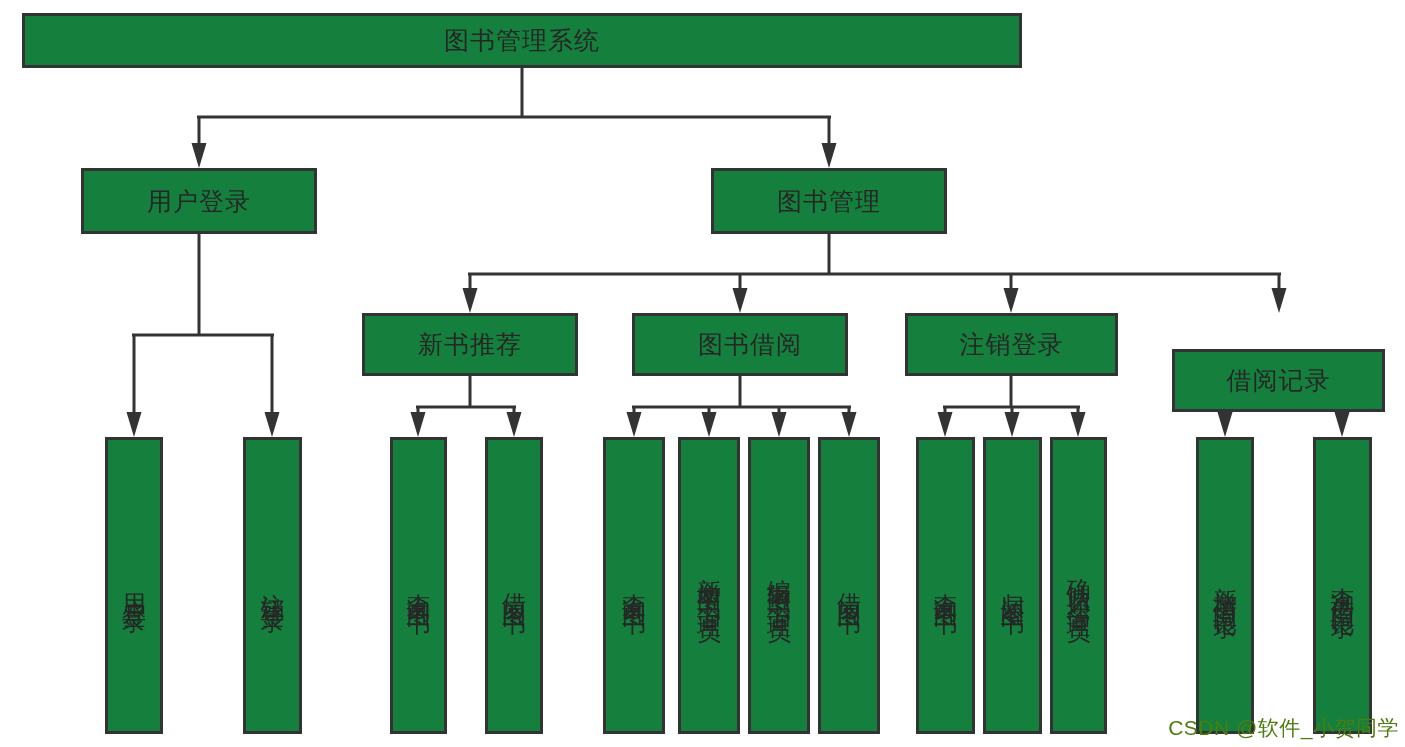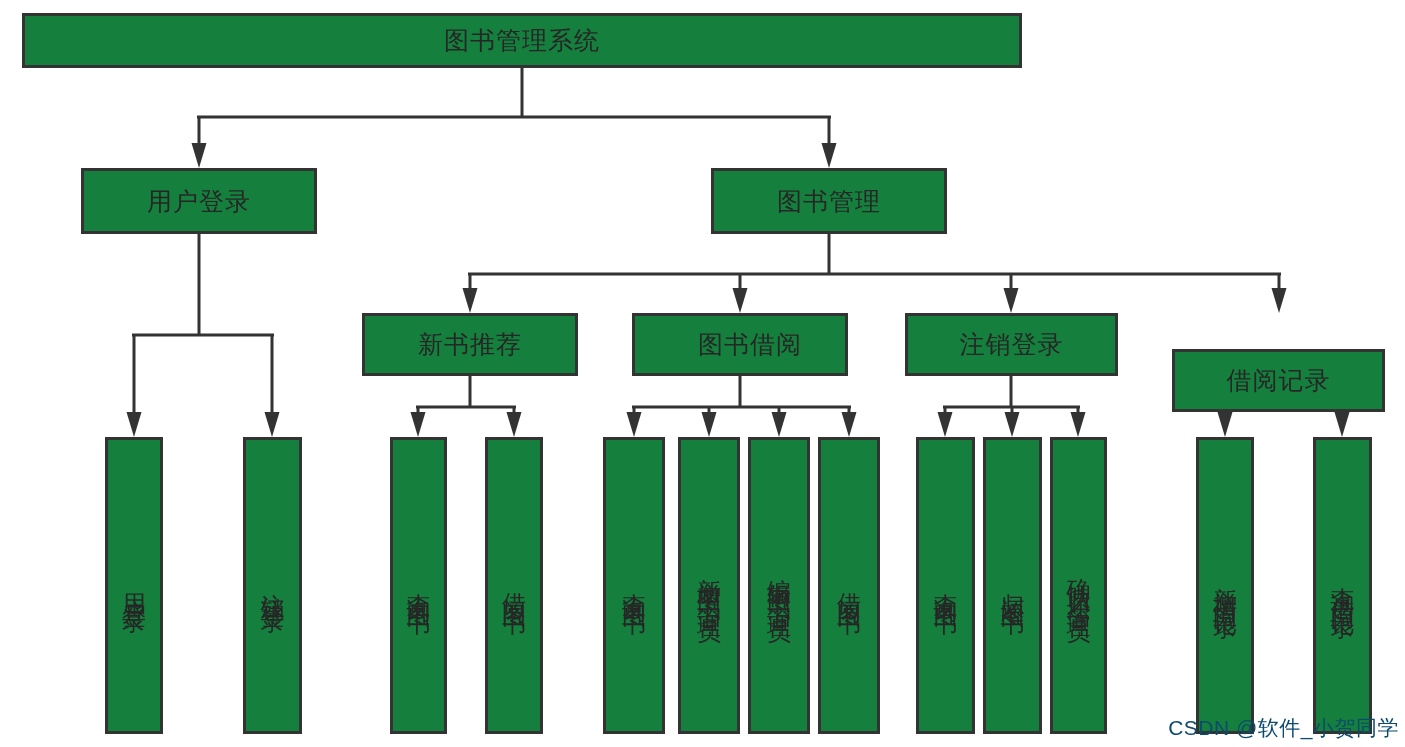--- a/index.html
+++ b/index.html
@@ -40,21 +40,21 @@
     top:437px;
     height:297px;
   }
   .watermark{
     position:absolute;
     z-index:10;
     top:714px;
     right:6px;
     font-size:21px;
     letter-spacing:0.5px;
-    color:#0c4a6e;
+    color:#4d7c0f;
     white-space:nowrap;
   }
 </style>
 </head>
 <body>
 
 <div class="stage">
 
   <svg class="connector-layer" width="1405" height="747">
 

